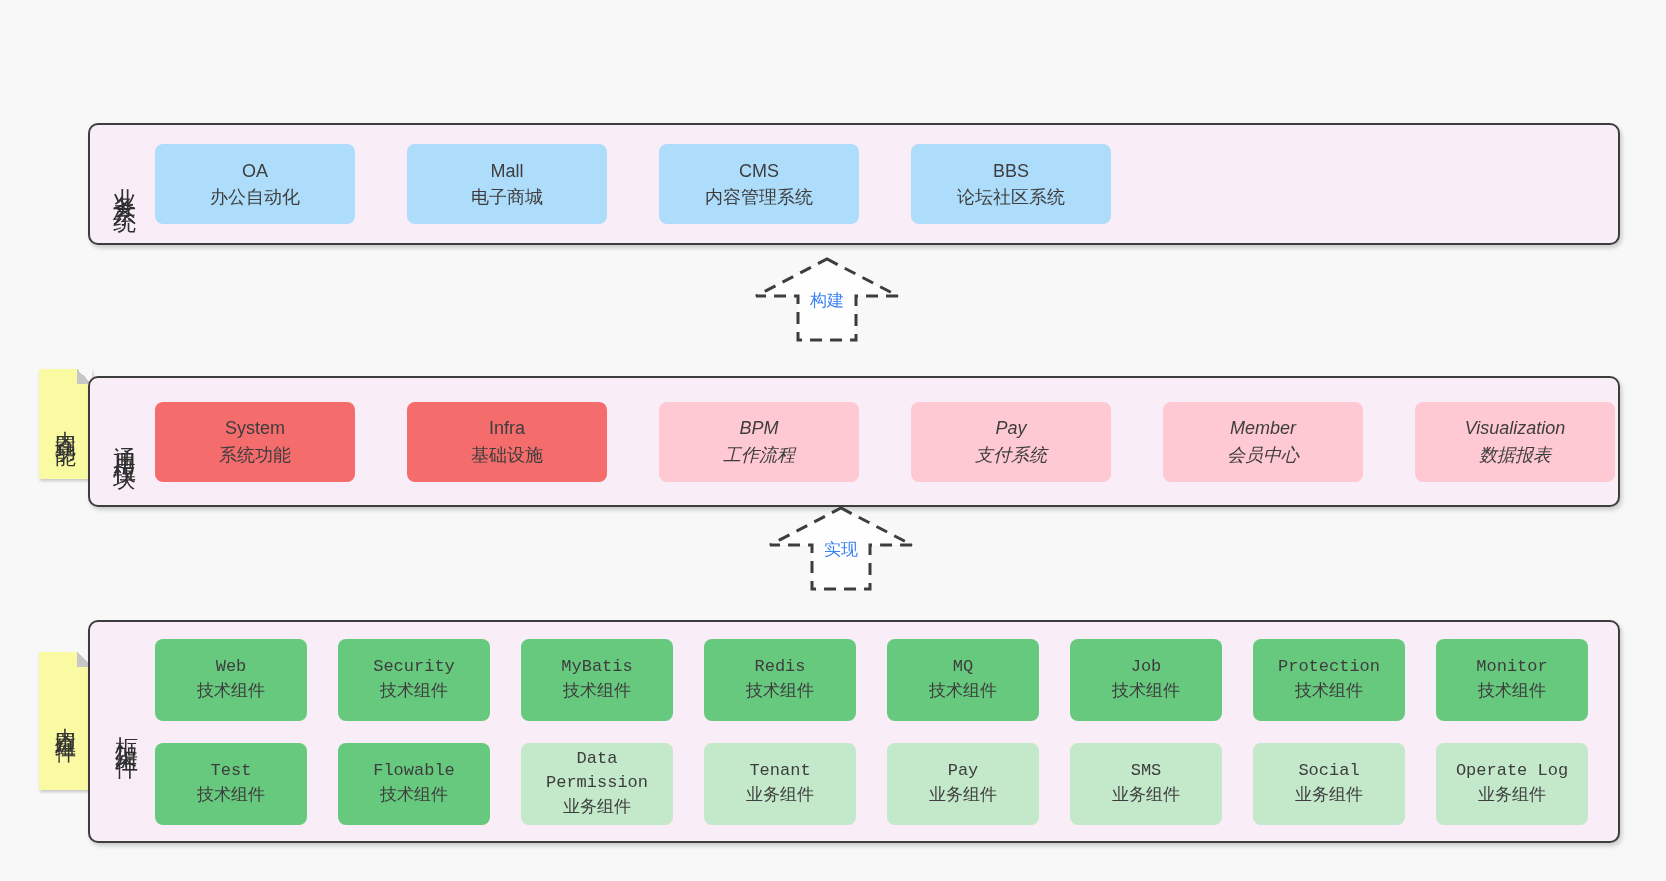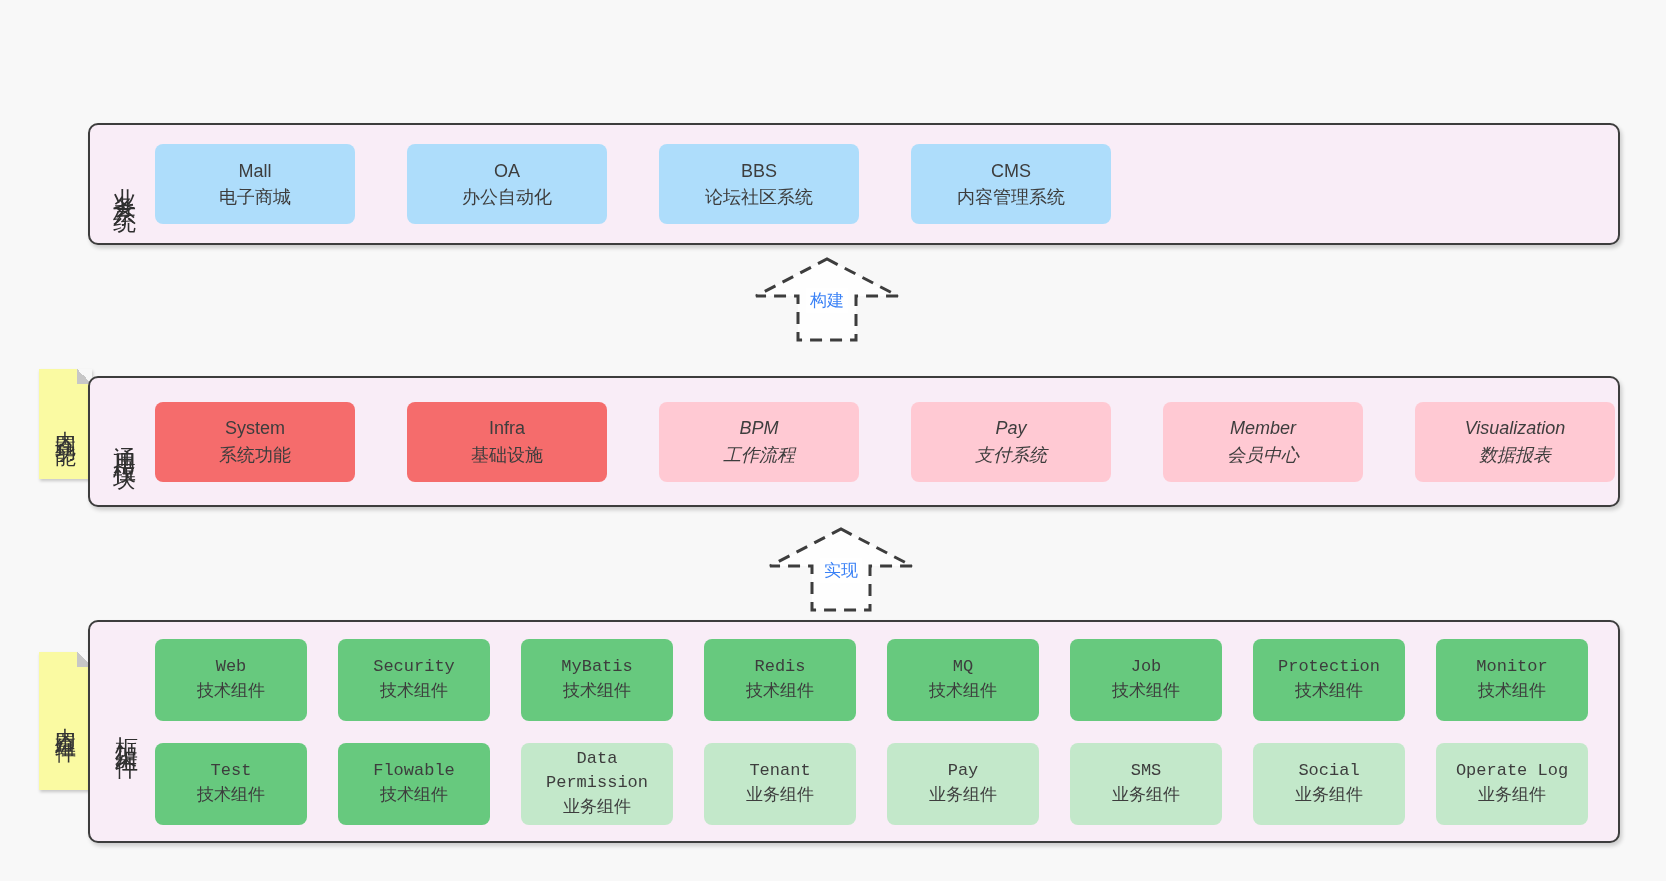--- a/index.html
+++ b/index.html
@@ -97,21 +97,21 @@
     position:absolute;
     left:50%;top:33px;
     transform:translateX(-50%);
     background:#ffffff;
     padding:1px 4px;
     font-size:17px;
     color:#3b82f6;
     white-space:nowrap;
   }
   .arrow-build{left:752px;top:255px;}
-  .arrow-implement{left:766px;top:504px;margin-top:21px;}
+  .arrow-implement{left:766px;top:504px;}
 
   
   .sticky{
     position:absolute;
     left:39px;
     width:53px;
     background:#fafaa2;
     box-shadow:1px 2px 3px rgba(0,0,0,.2);
     display:flex;
     align-items:center;
@@ -142,34 +142,34 @@
     <span class="sticky-text">内置功能</span>
   </div>
   <div class="sticky sticky-components">
     <span class="sticky-text">内置组件</span>
   </div>
 
   <section class="panel panel-business">
     <span class="vlabel">业务系统</span>
     <div class="row">
       <div class="box blue">
+        <span>OA</span>
+        <span>办公自动化</span>
+      </div>
+      <div class="box blue">
         <span>Mall</span>
         <span>电子商城</span>
       </div>
       <div class="box blue">
-        <span>OA</span>
-        <span>办公自动化</span>
+        <span>CMS</span>
+        <span>内容管理系统</span>
       </div>
       <div class="box blue">
         <span>BBS</span>
         <span>论坛社区系统</span>
-      </div>
-      <div class="box blue">
-        <span>CMS</span>
-        <span>内容管理系统</span>
       </div>
     </div>
   </section>
 
   <div class="arrow arrow-build">
     <svg viewBox="0 0 150 88">
       <polygon points="75,4 146,41 104,41 104,85 46,85 46,41 4,41" fill="#fefefe" stroke="#3d3d3d" stroke-width="3" stroke-dasharray="12 8"></polygon>
     </svg>
     <span class="arrow-label">构建</span>
   </div>

